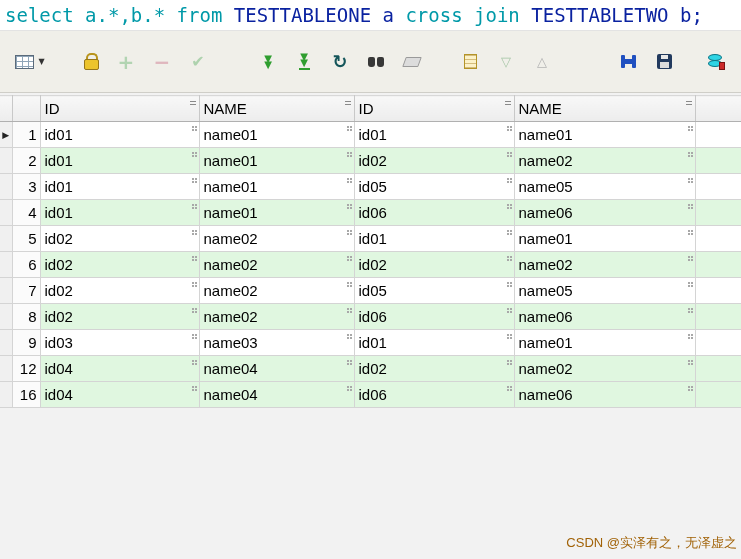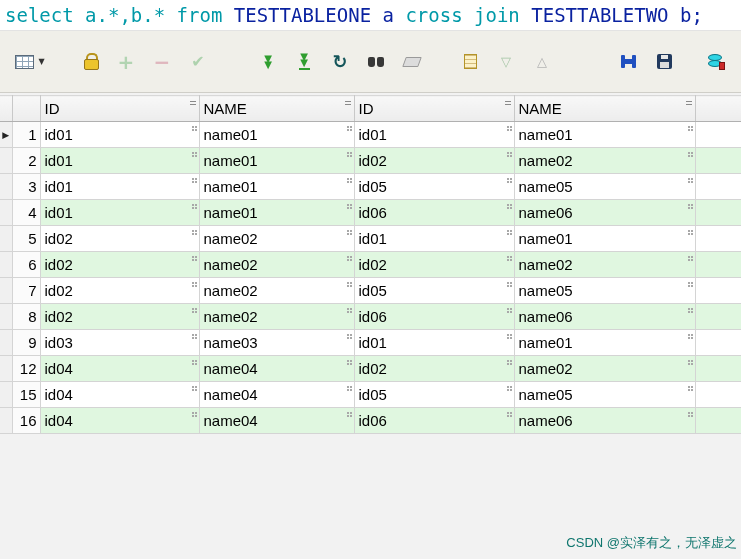--- a/index.html
+++ b/index.html
@@ -83,21 +83,21 @@
   }
   td.rowind { background: #f0f0f0; padding: 0; text-align: center; font-size: 9px; color: #222; }
   td.rownum { background: #fbfbfb; text-align: right; padding: 0 3px 0 0; }
   tr.alt td.data, tr.alt td.filler { background: #e0f7e0; }
   tr:not(.alt) td.data, tr:not(.alt) td.filler { background: #ffffff; }
 
   .hdr-mark { position: absolute; top: 5px; right: 3px; width: 6px; height: 1px; background: #8a8a8a; box-shadow: 0 3px #8a8a8a; }
   .cell-dots { position: absolute; top: 4px; right: 5px; width: 2px; height: 2px; background: #a8a8a8;
     box-shadow: 3px 0 #a8a8a8, 0 3px #a8a8a8, 3px 3px #a8a8a8; }
 
-  .watermark { position: absolute; right: 4px; bottom: 7px; font-size: 13px; color: #0f766e; z-index: 5; }
+  .watermark { position: absolute; right: 4px; bottom: 7px; font-size: 13px; color: #a16207; z-index: 5; }
 </style>
 </head>
 <body>
 
 <div class="app">
 
   <div class="sql-bar"><code id="sql-code"><span style="color: rgb(0, 153, 168);">select </span><span style="color: rgb(0, 153, 168);">a.*,b.* </span><span style="color: rgb(0, 153, 168);">from </span><span style="color: rgb(10, 34, 160);">TESTTABLEONE </span><span style="color: rgb(10, 34, 160);">a </span><span style="color: rgb(0, 153, 168);">cross join </span><span style="color: rgb(10, 34, 160);">TESTTABLETWO </span><span style="color: rgb(10, 34, 160);">b;</span></code></div>
 
   <div class="toolbar" id="toolbar">
       <div class="tb-btn wide">
@@ -276,29 +276,20 @@
           </tr>
           <tr class="alt">
             <td class="rowind"></td>
             <td class="rownum">12</td>
             <td class="data">id04<span class="cell-dots"></span></td>
             <td class="data">name04<span class="cell-dots"></span></td>
             <td class="data">id02<span class="cell-dots"></span></td>
             <td class="data">name02<span class="cell-dots"></span></td>
             <td class="filler"></td>
           </tr>
-          <tr>
-            <td class="rowind"></td>
-            <td class="rownum">15</td>
-            <td class="data">id04<span class="cell-dots"></span></td>
-            <td class="data">name04<span class="cell-dots"></span></td>
-            <td class="data">id05<span class="cell-dots"></span></td>
-            <td class="data">name05<span class="cell-dots"></span></td>
-            <td class="filler"></td>
-          </tr>
           <tr class="alt">
             <td class="rowind"></td>
             <td class="rownum">16</td>
             <td class="data">id04<span class="cell-dots"></span></td>
             <td class="data">name04<span class="cell-dots"></span></td>
             <td class="data">id06<span class="cell-dots"></span></td>
             <td class="data">name06<span class="cell-dots"></span></td>
             <td class="filler"></td>
           </tr>
         </tbody>

